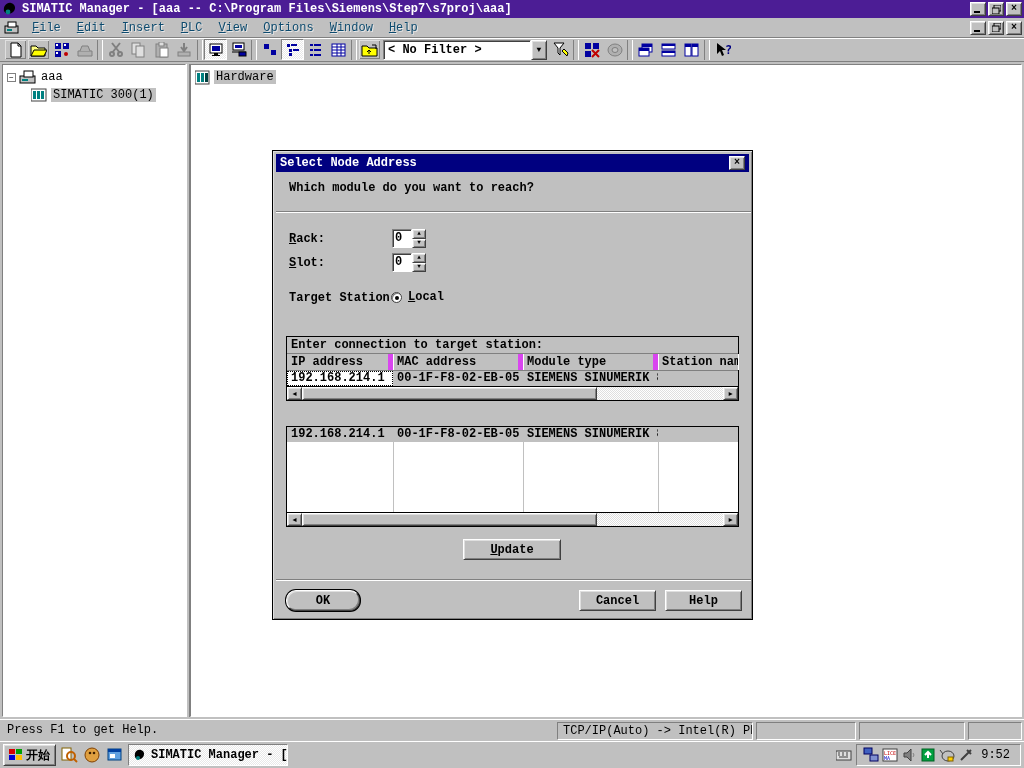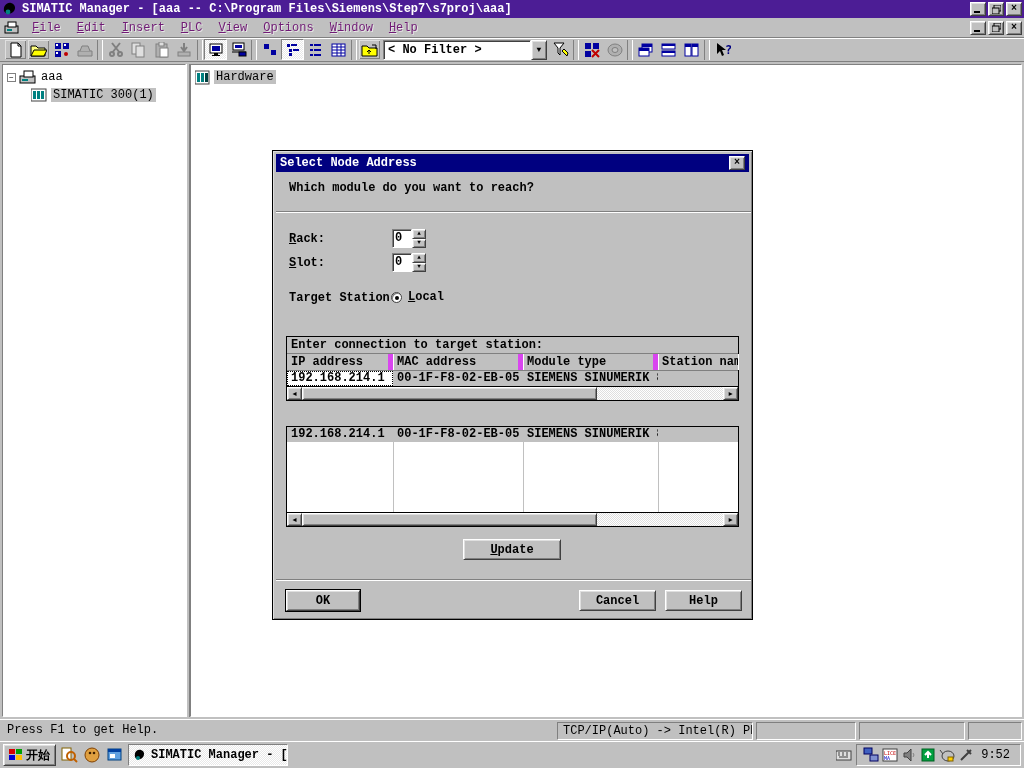--- a/index.html
+++ b/index.html
@@ -16,21 +16,21 @@
       background-color:#fff; background-size:2px 2px; background-position:0 0,1px 1px; }
 
   
   #titlebar { position:absolute; left:0; top:0; width:1024px; height:18px; background:#4c1d95; display:flex; align-items:center; padding:0 2px; color:#fff; font-weight:bold; }
   #titlebar .title { margin-left:4px; letter-spacing:0; white-space:nowrap; }
   .winbtns { margin-left:auto; display:flex; gap:2px; }
   .winbtn { width:16px; height:14px; display:flex; align-items:center; justify-content:center; font-weight:bold; color:#000; font-size:10px; line-height:1; }
 
   
   #menubar { position:absolute; left:0; top:18px; width:1024px; height:20px; background:#c0c0c0; display:flex; align-items:center; border-bottom:1px solid #808080; box-shadow:0 1px 0 #fff; padding:0 2px; }
-  #menubar .mitem { padding:2px 8px; color:#701a75; text-shadow:1px 1px 0 #e8e8e8; }
+  #menubar .mitem { padding:2px 8px; color:#0c4a6e; text-shadow:1px 1px 0 #e8e8e8; }
   #menubar .mdi-icon { margin:0 4px 0 2px; }
 
   
   #toolbar { position:absolute; left:0; top:38px; width:1024px; height:24px; background:#c0c0c0; display:flex; align-items:center; padding:8px 4px; border-bottom:1px solid #808080; box-shadow: inset 0 1px 0 #fff; }
   .tbtn { width:23px; height:21px; display:flex; align-items:center; justify-content:center; background:#c0c0c0; border:1px solid transparent; }
   .tbtn.checked { border-color:#808080 #fff #fff #808080; background-image: linear-gradient(45deg,#e8e8e8 25%,transparent 25%,transparent 75%,#e8e8e8 75%), linear-gradient(45deg,#e8e8e8 25%,transparent 25%,transparent 75%,#e8e8e8 75%); background-color:#fff; background-size:2px 2px; background-position:0 0,1px 1px; }
   .tsep { width:6px; height:20px; margin:0 1px; border-left:1px solid #808080; border-right:1px solid #fff; }
   #filter-combo { display:flex; align-items:center; margin:0 2px; }
   #filter-combo .combo-field { width:148px; height:20px; padding:2px 4px; font-weight:bold; white-space:nowrap; overflow:hidden; }
   #filter-combo .combo-drop { width:16px; height:20px; display:flex; align-items:center; justify-content:center; font-size:8px; }
@@ -67,21 +67,21 @@
   .tcell { padding:0 4px; overflow:hidden; white-space:nowrap; }
   #conn-rows .trow .tcell:first-child { background:#fff; outline:1px dotted #000; outline-offset:-1px; }
   .hscroll { height:14px; background:#c0c0c0; display:flex; position:relative; border-top:1px solid #000; }
   .hscroll .arr { width:15px; height:100%; display:flex; align-items:center; justify-content:center; font-size:7px; }
   .hscroll .track { flex:1; position:relative; }
   .hscroll .thumb { position:absolute; left:0; top:0; height:100%; width:295px; }
   .listbody { position:relative; background:#fff; }
   .vline { position:absolute; top:0; bottom:0; width:1px; background:#c0c0c0; }
 
   .dbtn { position:absolute; height:21px; display:flex; align-items:center; justify-content:center; }
-  .dbtn.default { box-shadow: 0 0 0 1px #000, inset 1px 1px 0 #dfdfdf, inset -1px -1px 0 #808080; }
+  .dbtn.default { box-shadow: 0 0 0 1px #000, inset 1px 1px 0 #dfdfdf, inset -1px -1px 0 #808080; border-radius: 10px; }
 
   
   #statusbar { position:absolute; left:0; top:719px; width:1024px; height:22px; background:#c0c0c0; display:flex; align-items:center; gap:3px; padding:2px 2px; border-top:1px solid #fff; }
   .sb-panel { height:18px; padding:1px 5px; white-space:nowrap; overflow:hidden; }
 
   
   #taskbar { position:absolute; left:0; top:741px; width:1024px; height:27px; background:#c0c0c0; border-top:1px solid #fff; display:flex; align-items:center; padding:2px 3px; gap:3px; }
   #start-btn { height:22px; display:flex; align-items:center; gap:3px; padding:2px 5px; font-weight:bold; }
   .ql-icon { width:20px; height:20px; display:flex; align-items:center; justify-content:center; }
   #task-btn { width:160px; height:22px; display:flex; align-items:center; gap:4px; padding:0 4px; border:1px solid; border-color:#808080 #fff #fff #808080; background-image: linear-gradient(45deg,#e8e8e8 25%,transparent 25%,transparent 75%,#e8e8e8 75%), linear-gradient(45deg,#e8e8e8 25%,transparent 25%,transparent 75%,#e8e8e8 75%); background-color:#fff; background-size:2px 2px; background-position:0 0,1px 1px; font-weight:bold; white-space:nowrap; overflow:hidden; }

